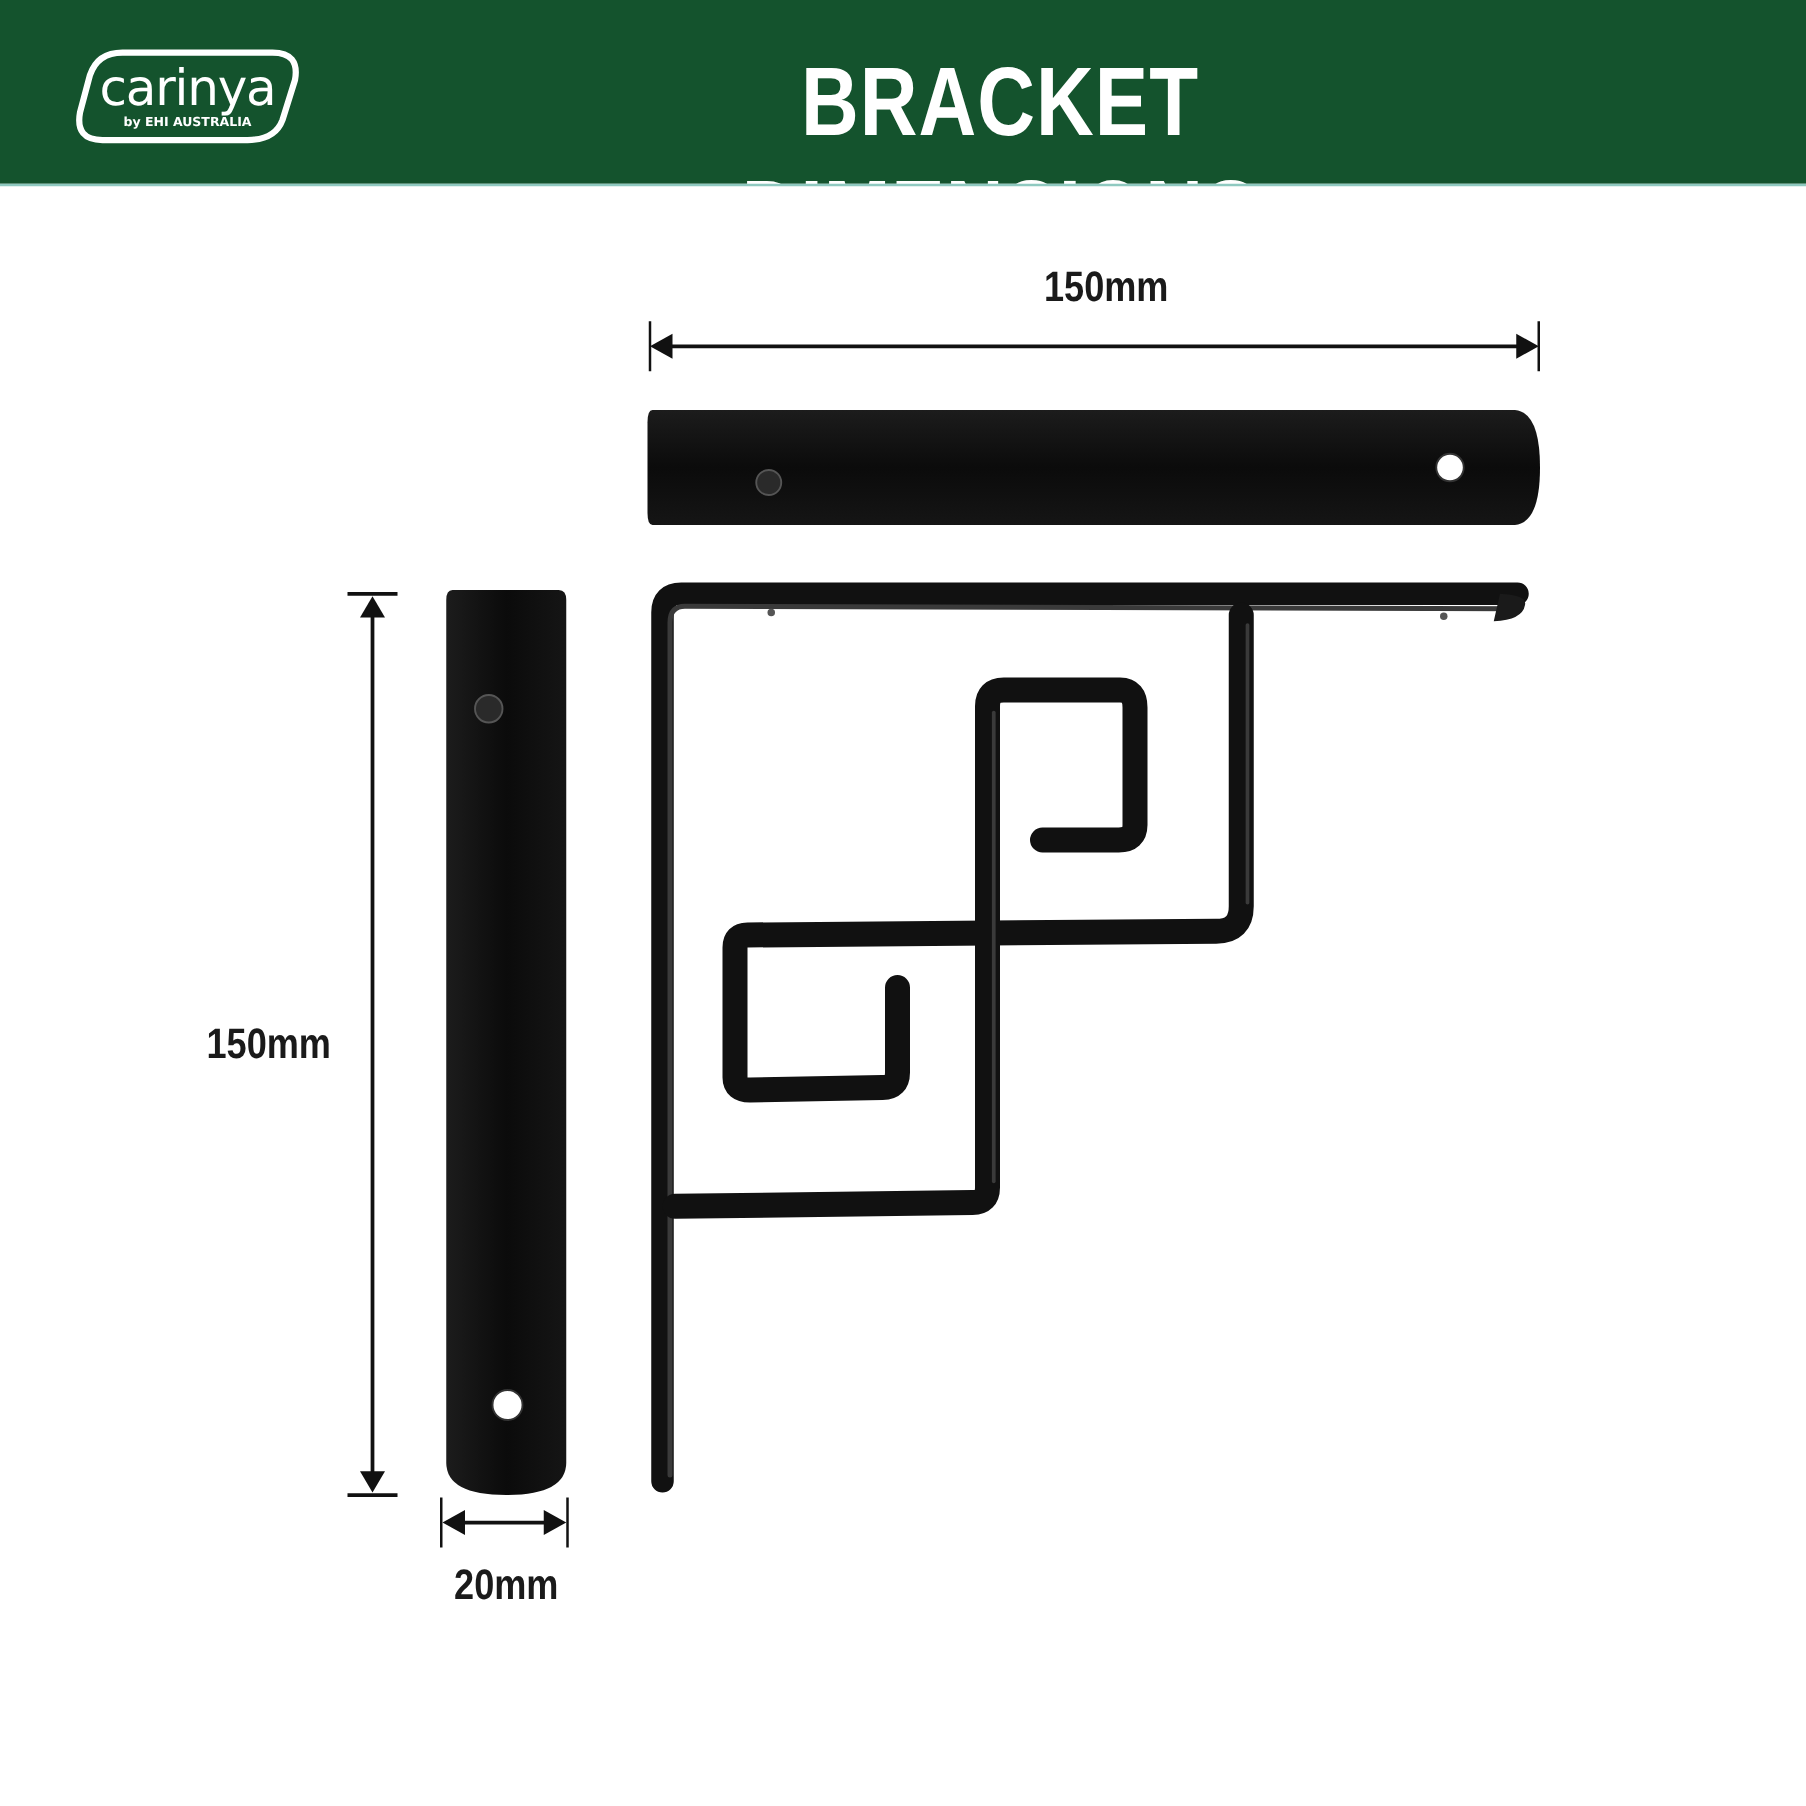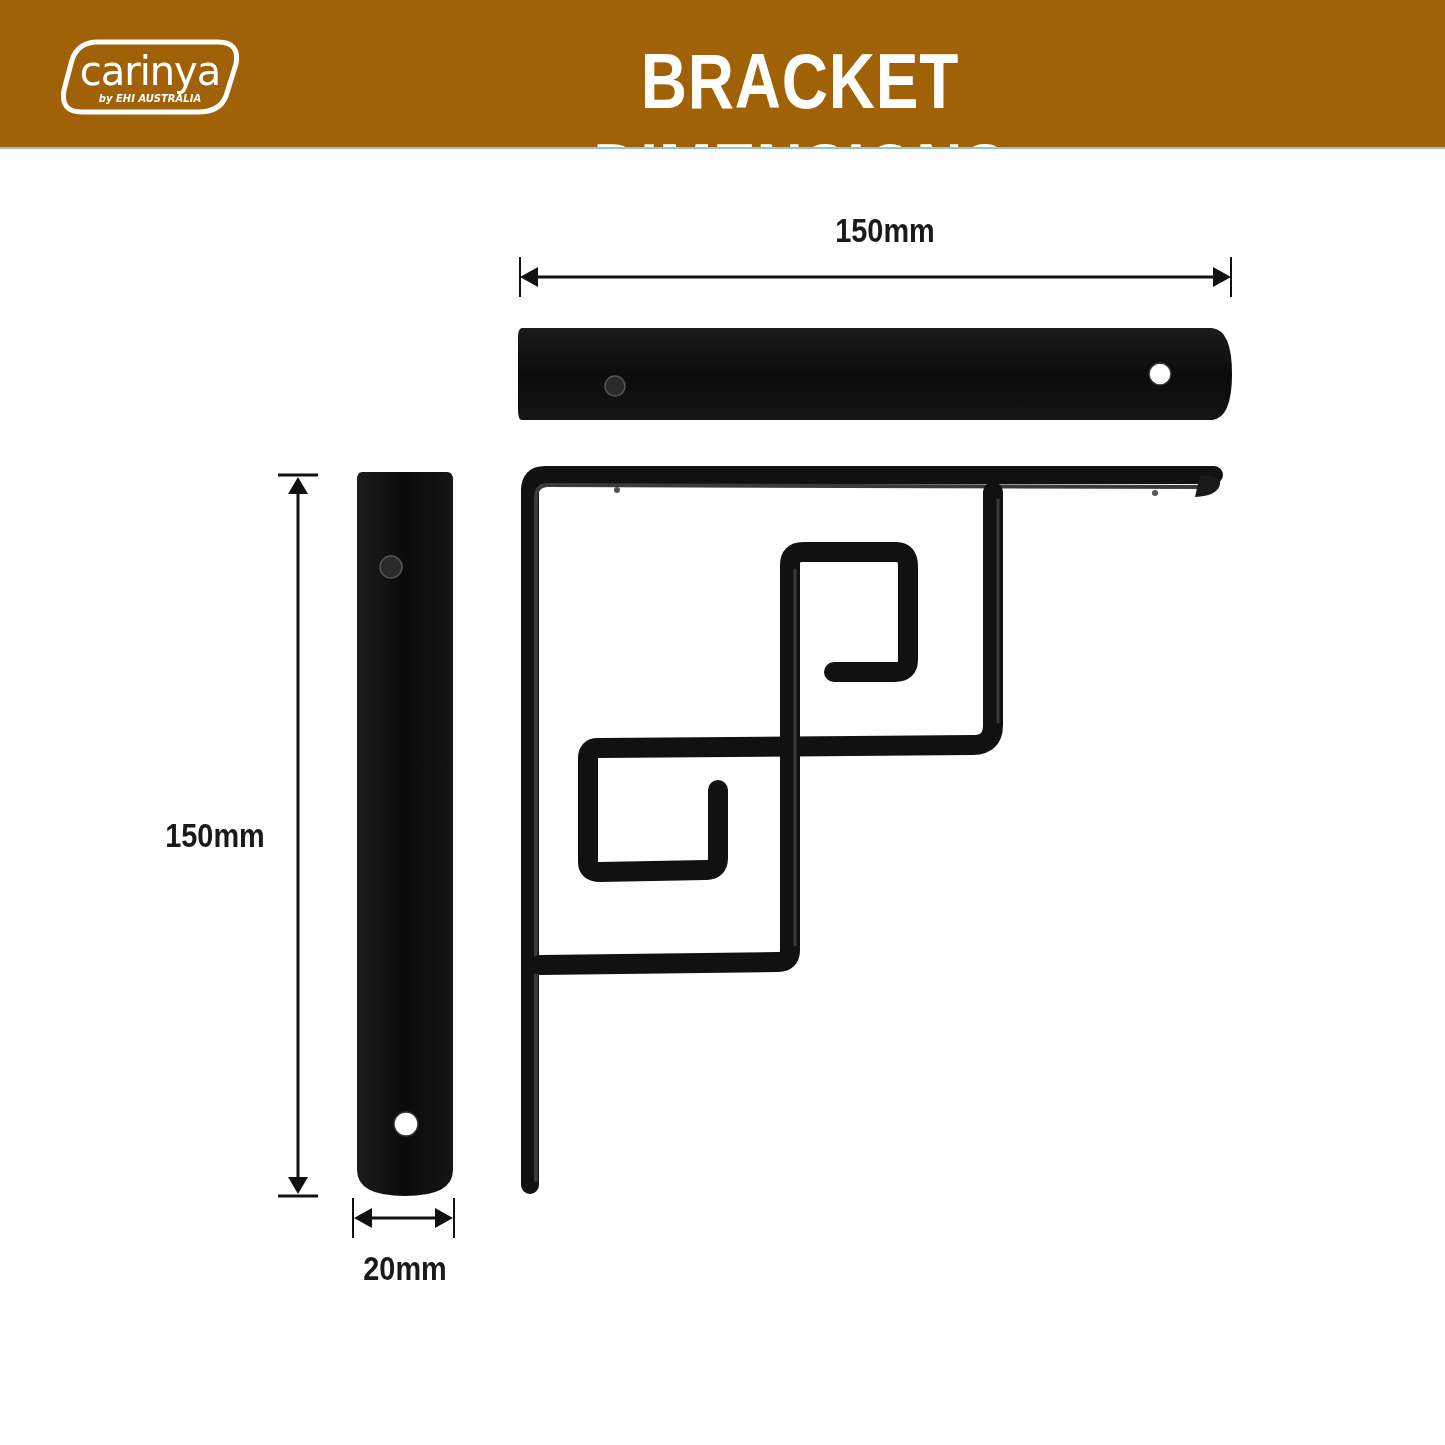--- a/index.html
+++ b/index.html
@@ -1,21 +1,21 @@
 <!DOCTYPE html>
 <html><head>
   <meta charset="utf-8">
   <style>
     html, body { margin: 0; padding: 0; }
     body { width: 1445px; height: 1445px; background: #ffffff; position: relative; overflow: hidden; font-family: "Liberation Sans", sans-serif; }
-    .header { position: absolute; left: 0; top: 0; width: 1445px; height: 147px; background: #a16207; }
+    .header { position: absolute; left: 0; top: 0; width: 1445px; height: 147px; background: #14532d; }
     .header-line { position: absolute; left: 0; top: 147px; width: 1445px; height: 2px; background: #8fc9c0; }
     .logo { position: absolute; left: 58px; top: 38px; width: 184px; height: 78px; }
     .logo-text { position: absolute; left: 0; top: 10px; width: 184px; text-align: center; color: #fff; font-size: 40px; font-family: "DejaVu Sans", sans-serif; letter-spacing: -1px; }
-    .logo-sub { position: absolute; left: 0; top: 55px; width: 184px; text-align: center; color: #fff; font-size: 10px; font-weight: bold; font-family: "DejaVu Sans", sans-serif; font-style: italic; }
+    .logo-sub { position: absolute; left: 0; top: 55px; width: 184px; text-align: center; color: #fff; font-size: 10px; font-weight: bold; font-family: "DejaVu Sans", sans-serif; }
     .title { position: absolute; left: 395px; top: 36px; width: 810px; text-align: center; color: #ffffff; font-family: "Liberation Sans", sans-serif; font-weight: bold; font-size: 78px; line-height: 90px; letter-spacing: 1px; transform: scaleX(0.82); transform-origin: center; }
     .dim-label { position: absolute; color: #1a1a1a; font-family: "Liberation Sans", sans-serif; font-weight: bold; font-size: 34px; line-height: 40px; transform: scaleX(0.85); }
     .label-top { left: 810px; top: 210px; width: 150px; text-align: center; }
     .label-left { left: 140px; top: 815px; width: 150px; text-align: center; }
     .label-bottom { left: 330px; top: 1248px; width: 150px; text-align: center; }
     svg.art { position: absolute; left: 0; top: 0; }
   </style>
 </head>
 <body>
 

